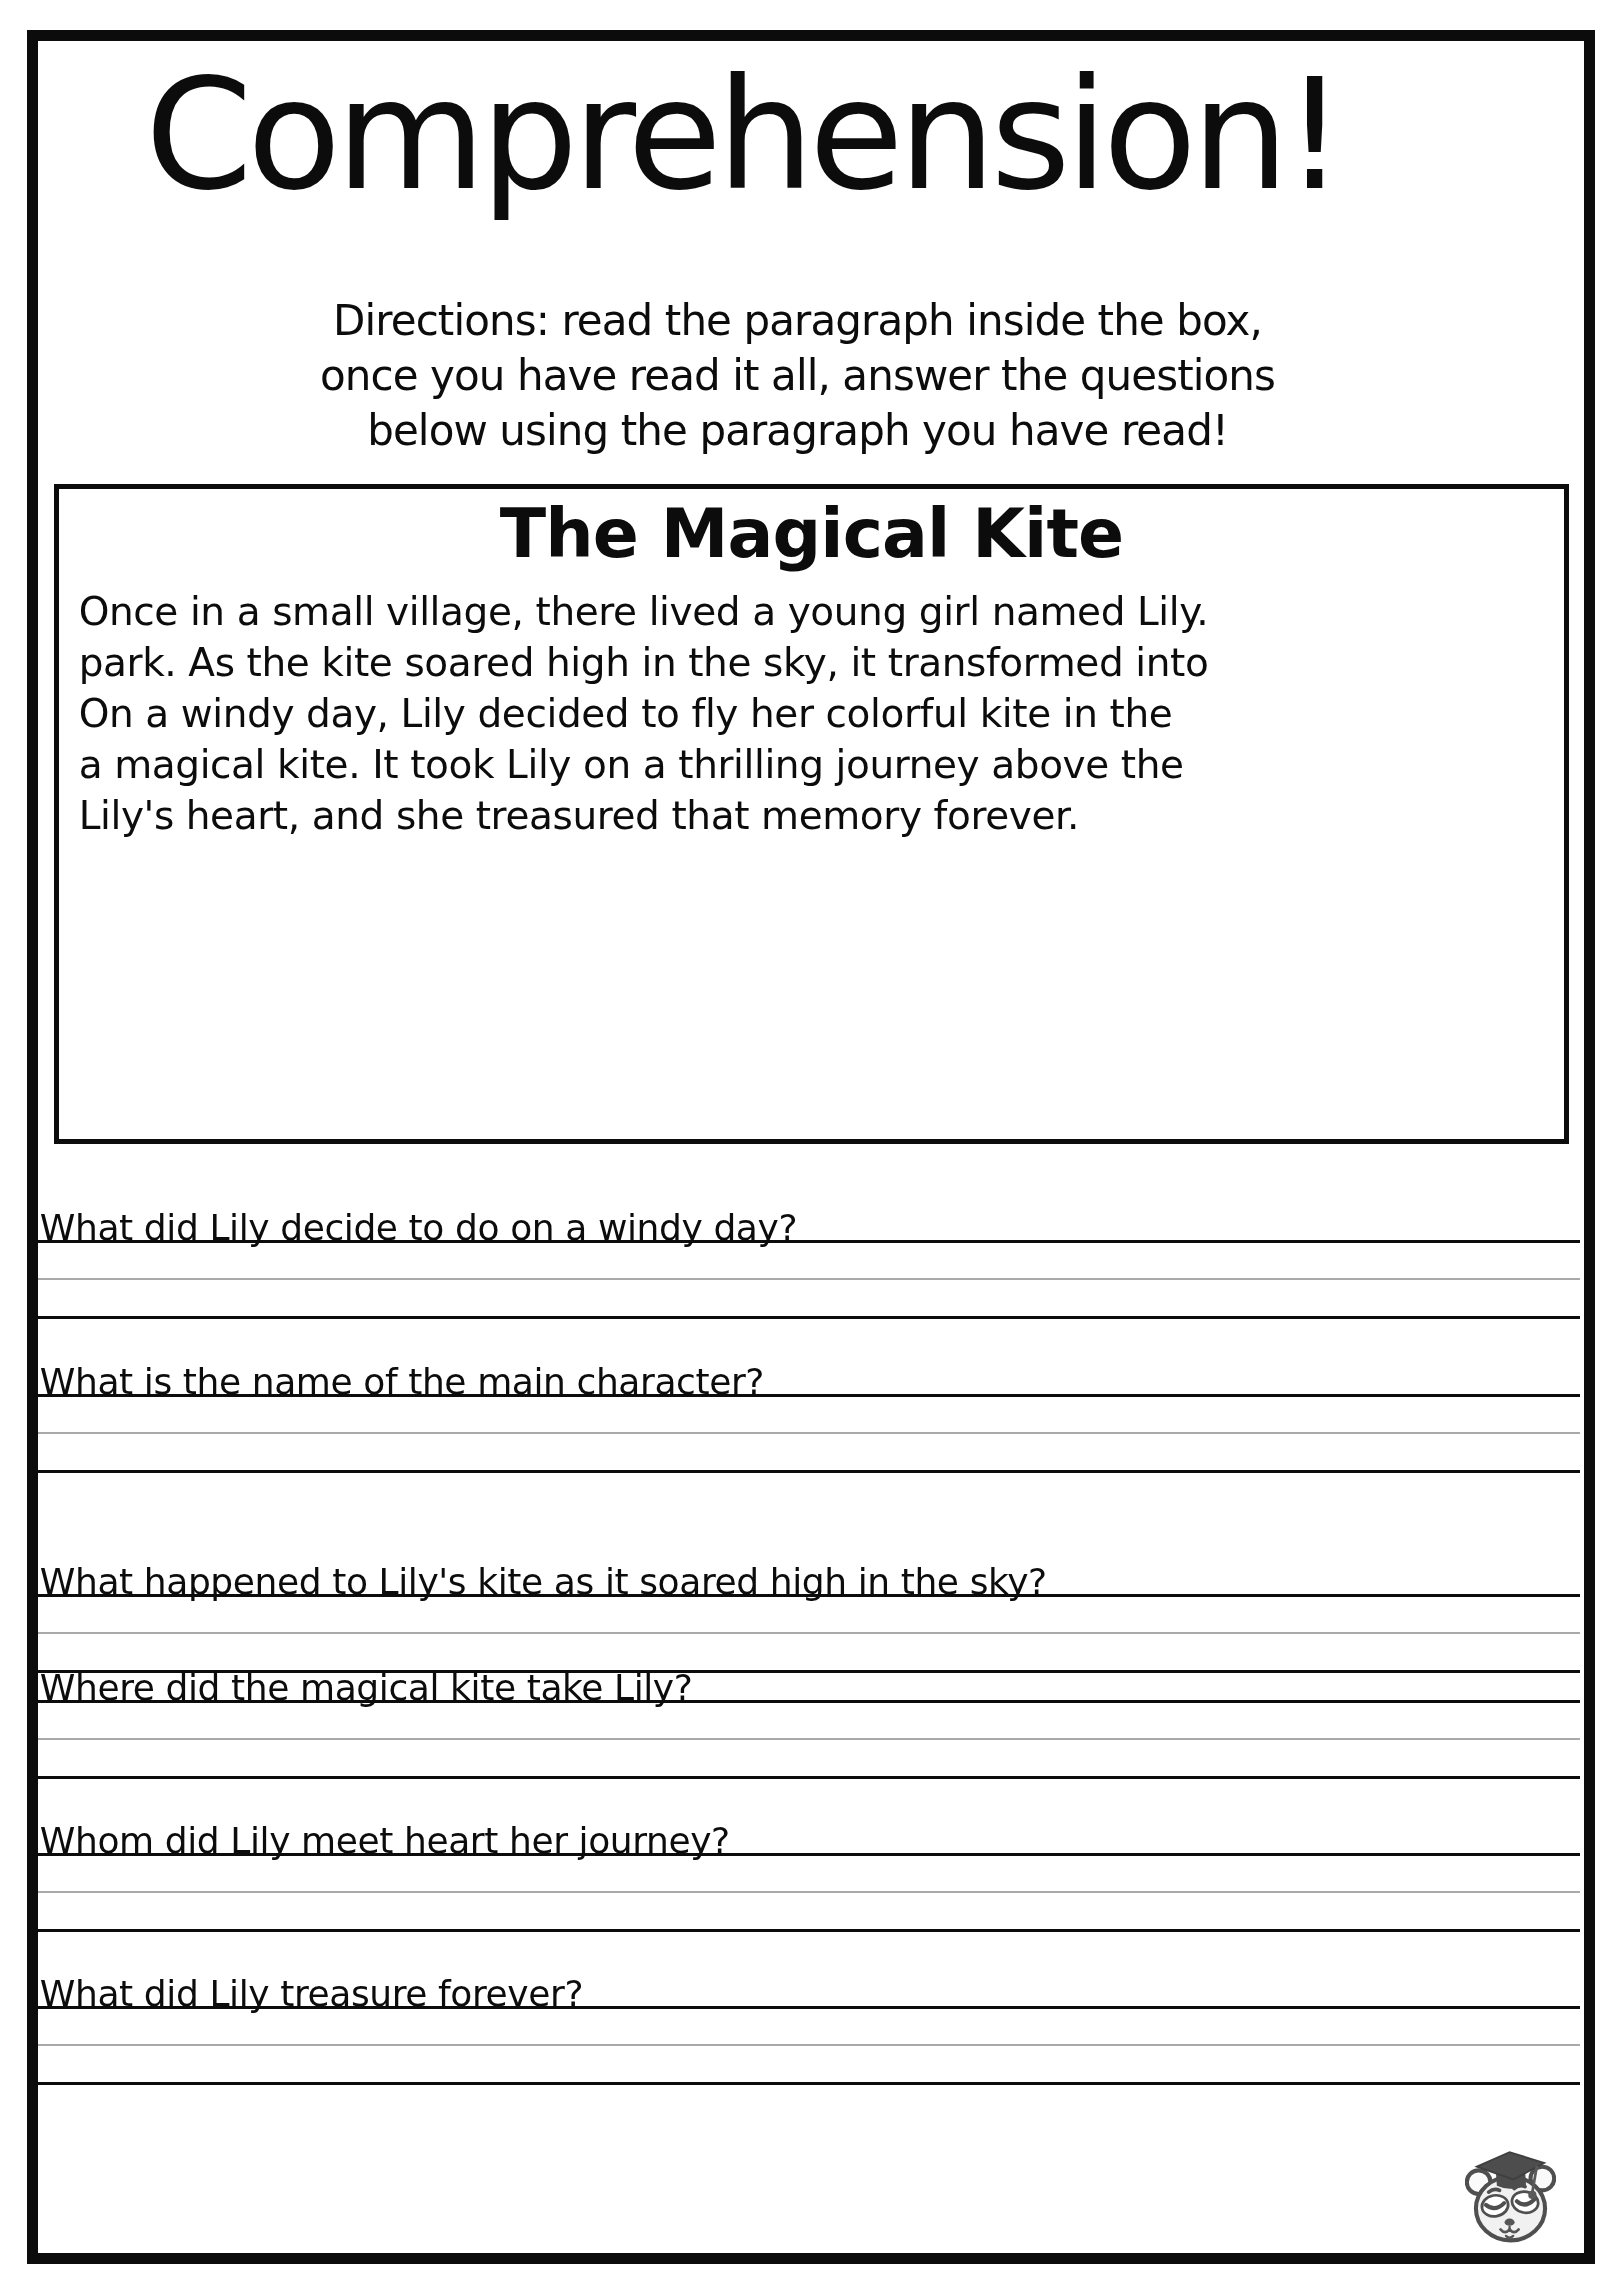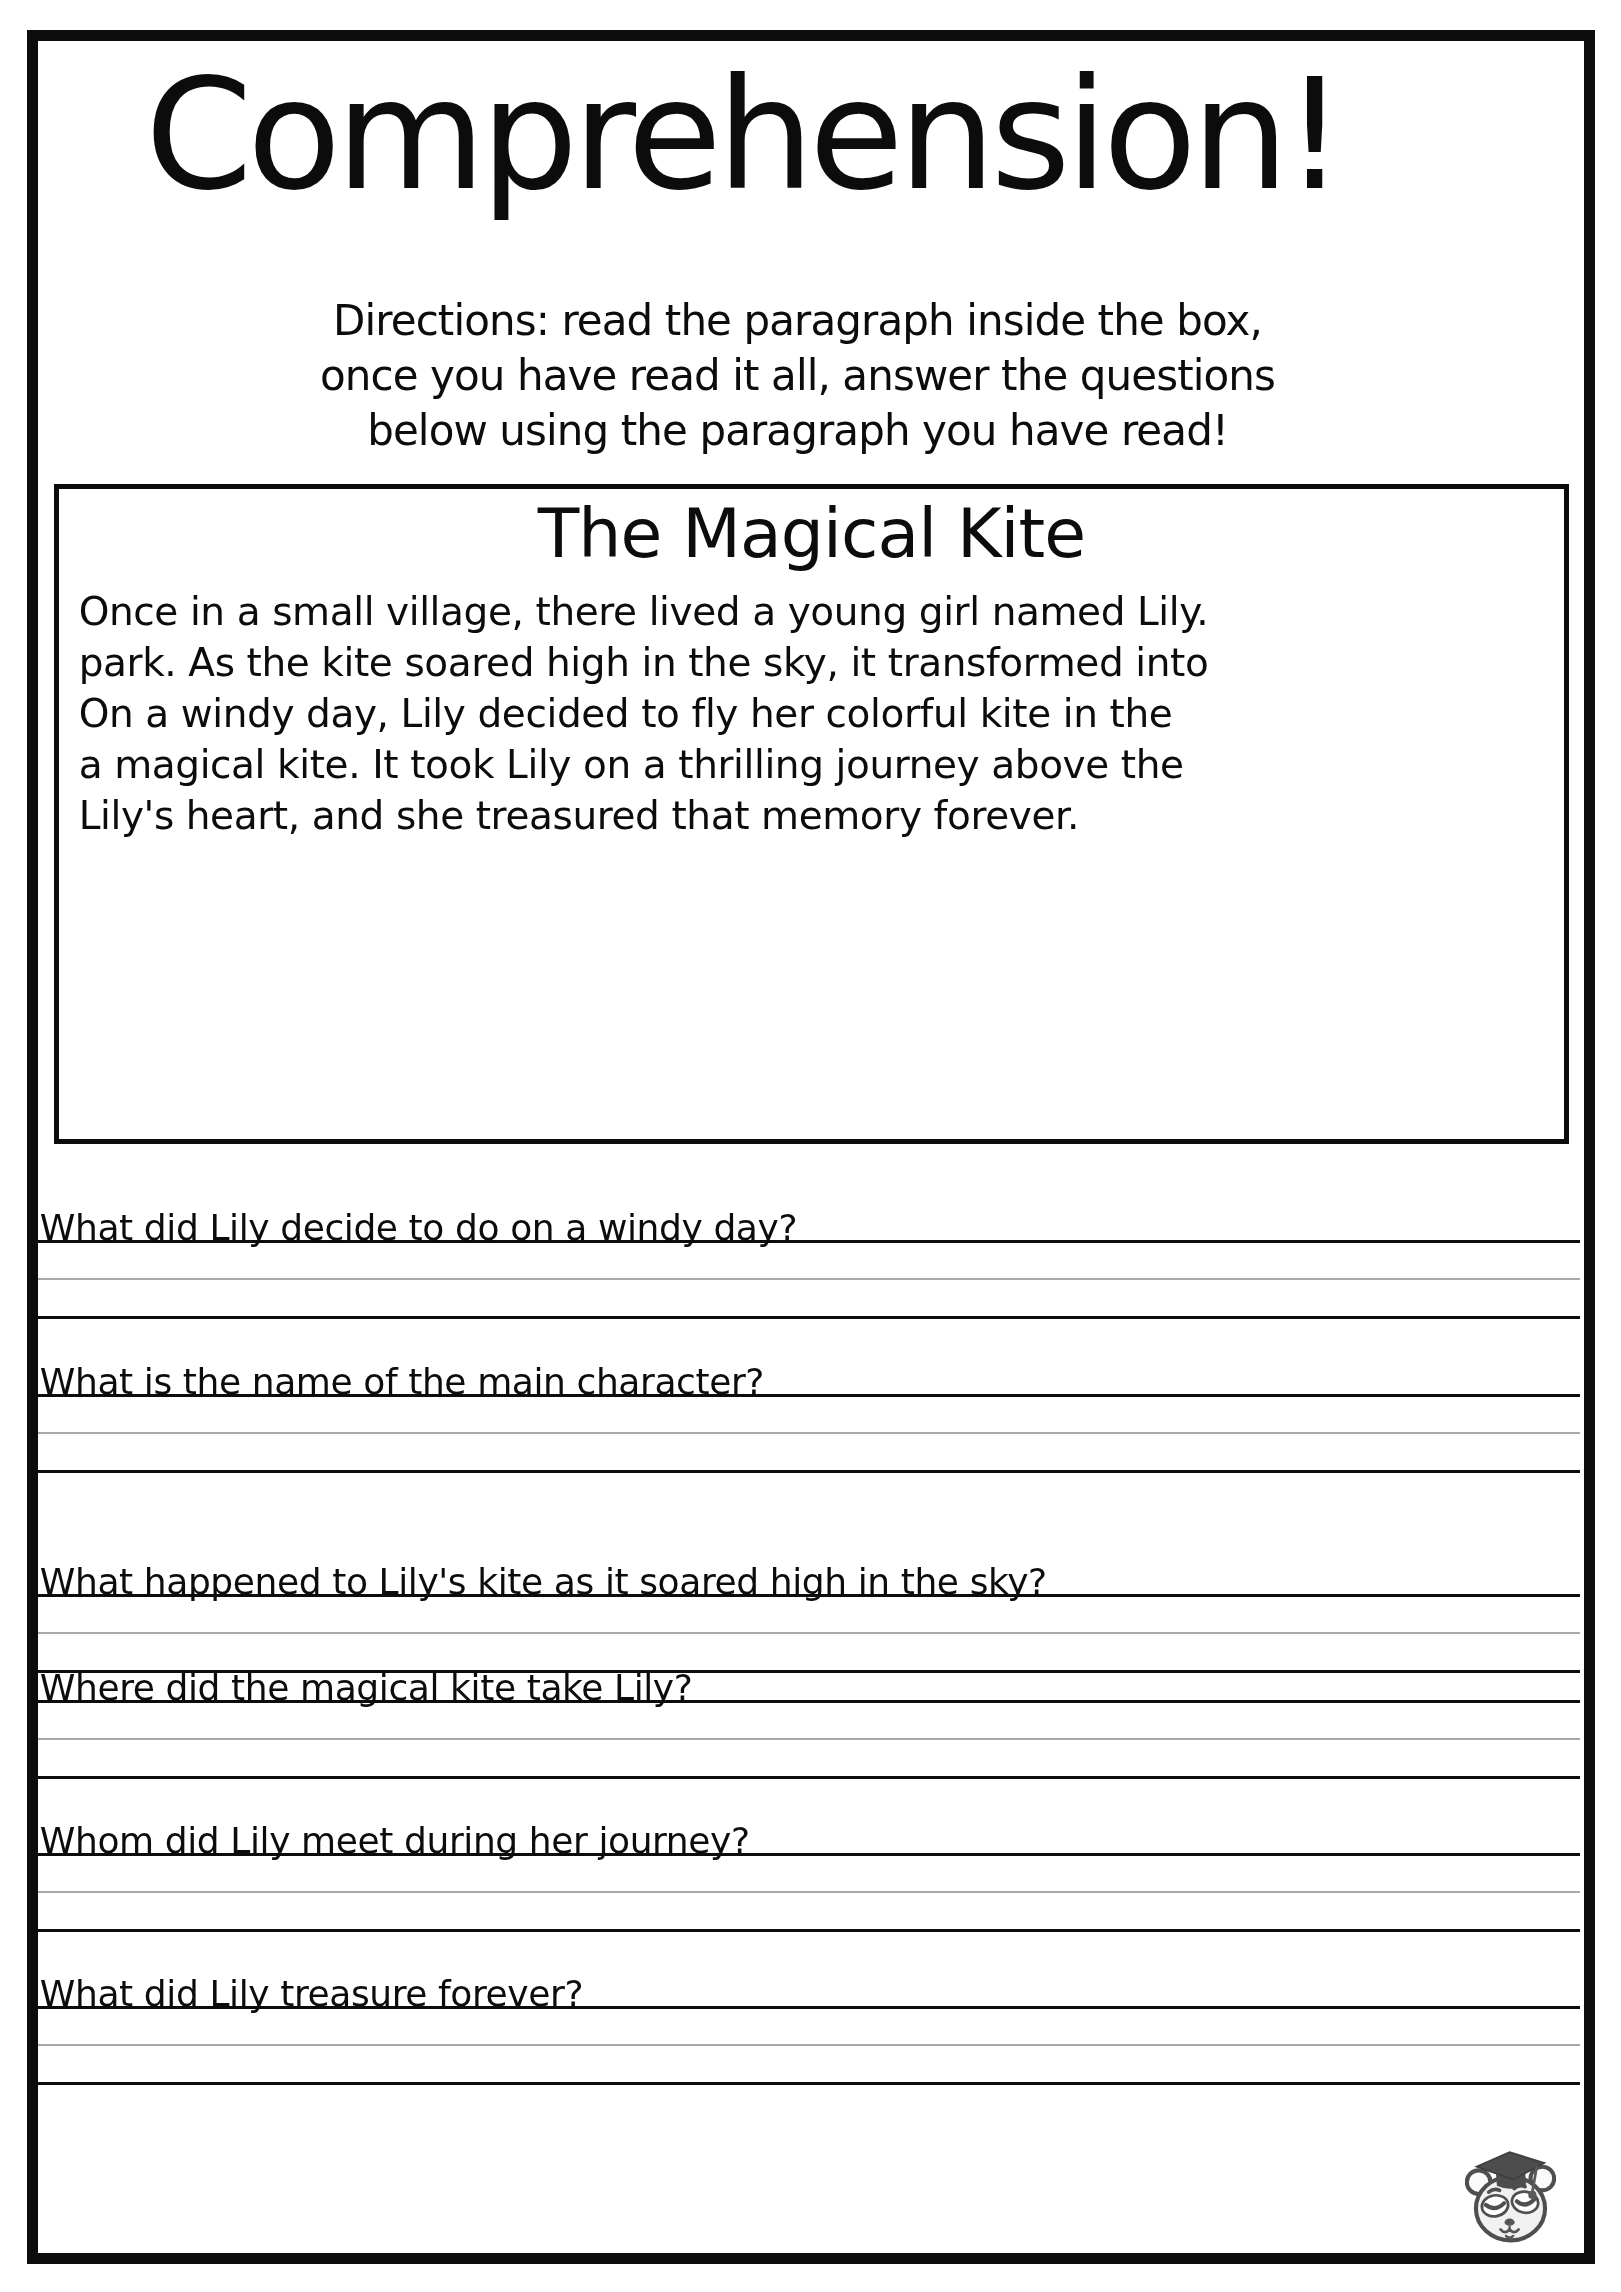--- a/index.html
+++ b/index.html
@@ -18,21 +18,21 @@
   }
   .directions{
     position:absolute;top:269px;left:27px;width:1541px;
     text-align:center;font-size:42px;line-height:55px;letter-spacing:-0.9px;margin-top:24px;
   }
   .story-box{
     position:absolute;left:54px;top:484px;width:1515px;height:660px;
     border:5.4px solid #0c0c0c;box-sizing:border-box;text-align:center;
   }
   .story-title{
-    margin:5.4px 0 0;font-size:68px;font-weight:normal;letter-spacing:-0.9px;
+    margin:5.4px 0 0;font-size:68px;font-weight:bold;letter-spacing:-0.9px;
   }
   .story-text{
     margin:12.5px 19.7px 0;text-align:left;font-size:39px;line-height:51px;
     letter-spacing:-0.4px;white-space:nowrap;
   }
   .qblock{position:absolute;left:38px;width:1542px}
   .qline{height:52px;border-bottom:3.6px solid #0c0c0c;position:relative}
   .qline span{
     position:absolute;left:1.8px;bottom:-8px;font-size:36px;line-height:1.1;
     letter-spacing:-0.4px;white-space:nowrap;
@@ -94,21 +94,21 @@
   <div class="qblock" style="top:1648px">
     <div class="qline">
         <span>Where did the magical kite take Lily?</span>
       </div>
     <div class="aline gray"></div>
     <div class="aline black"></div>
   </div>
 
   <div class="qblock" style="top:1801px">
     <div class="qline">
-        <span>Whom did Lily meet during her journey?</span>
+        <span>Whom did Lily meet heart her journey?</span>
       </div>
     <div class="aline gray"></div>
     <div class="aline black"></div>
   </div>
 
   <div class="qblock" style="top:1954px">
     <div class="qline">
         <span>What did Lily treasure forever?</span>
       </div>
     <div class="aline gray"></div>

